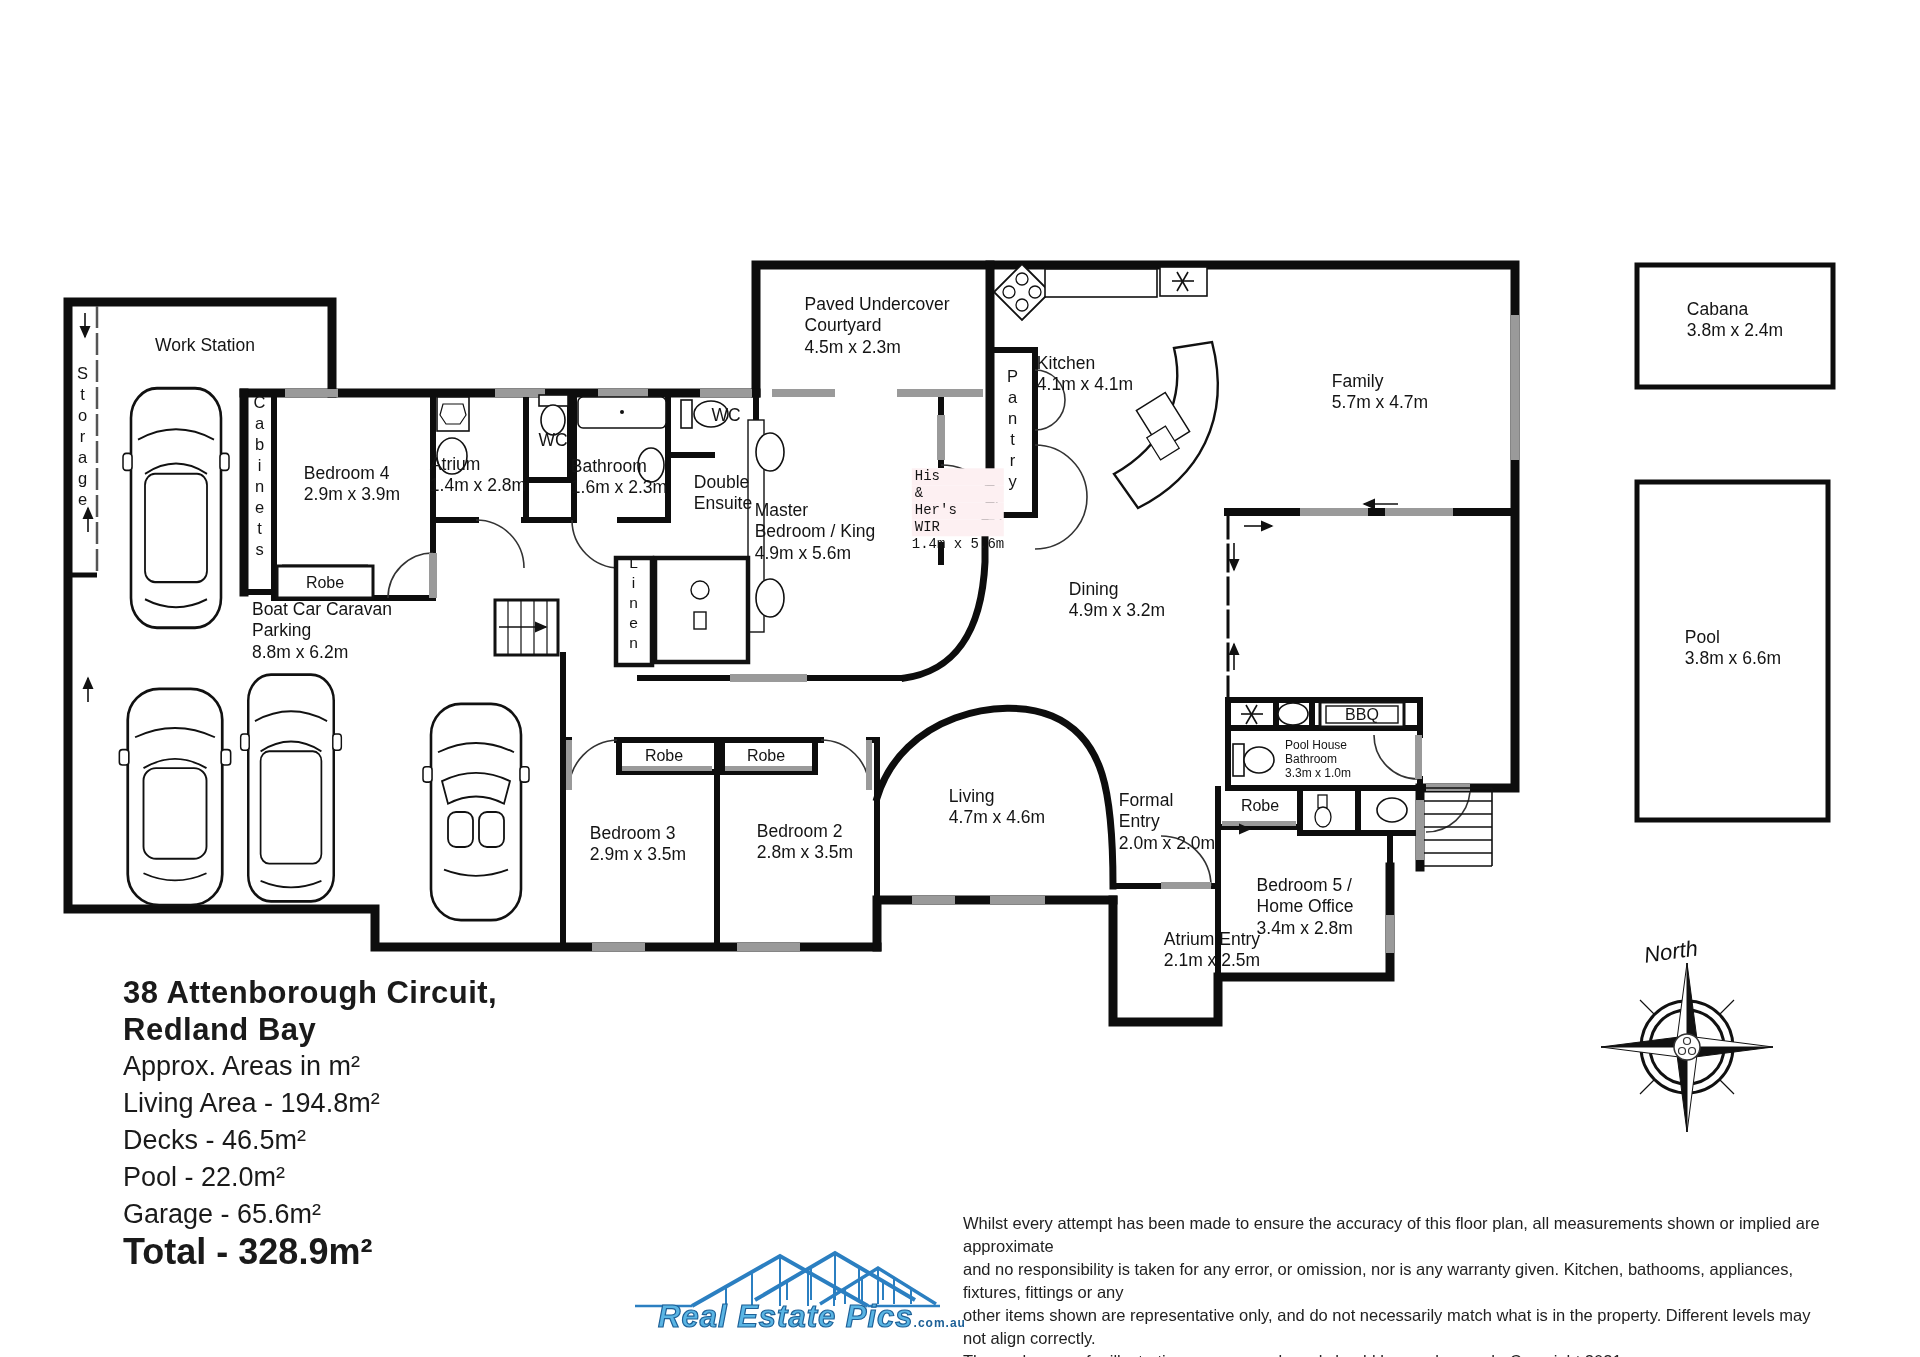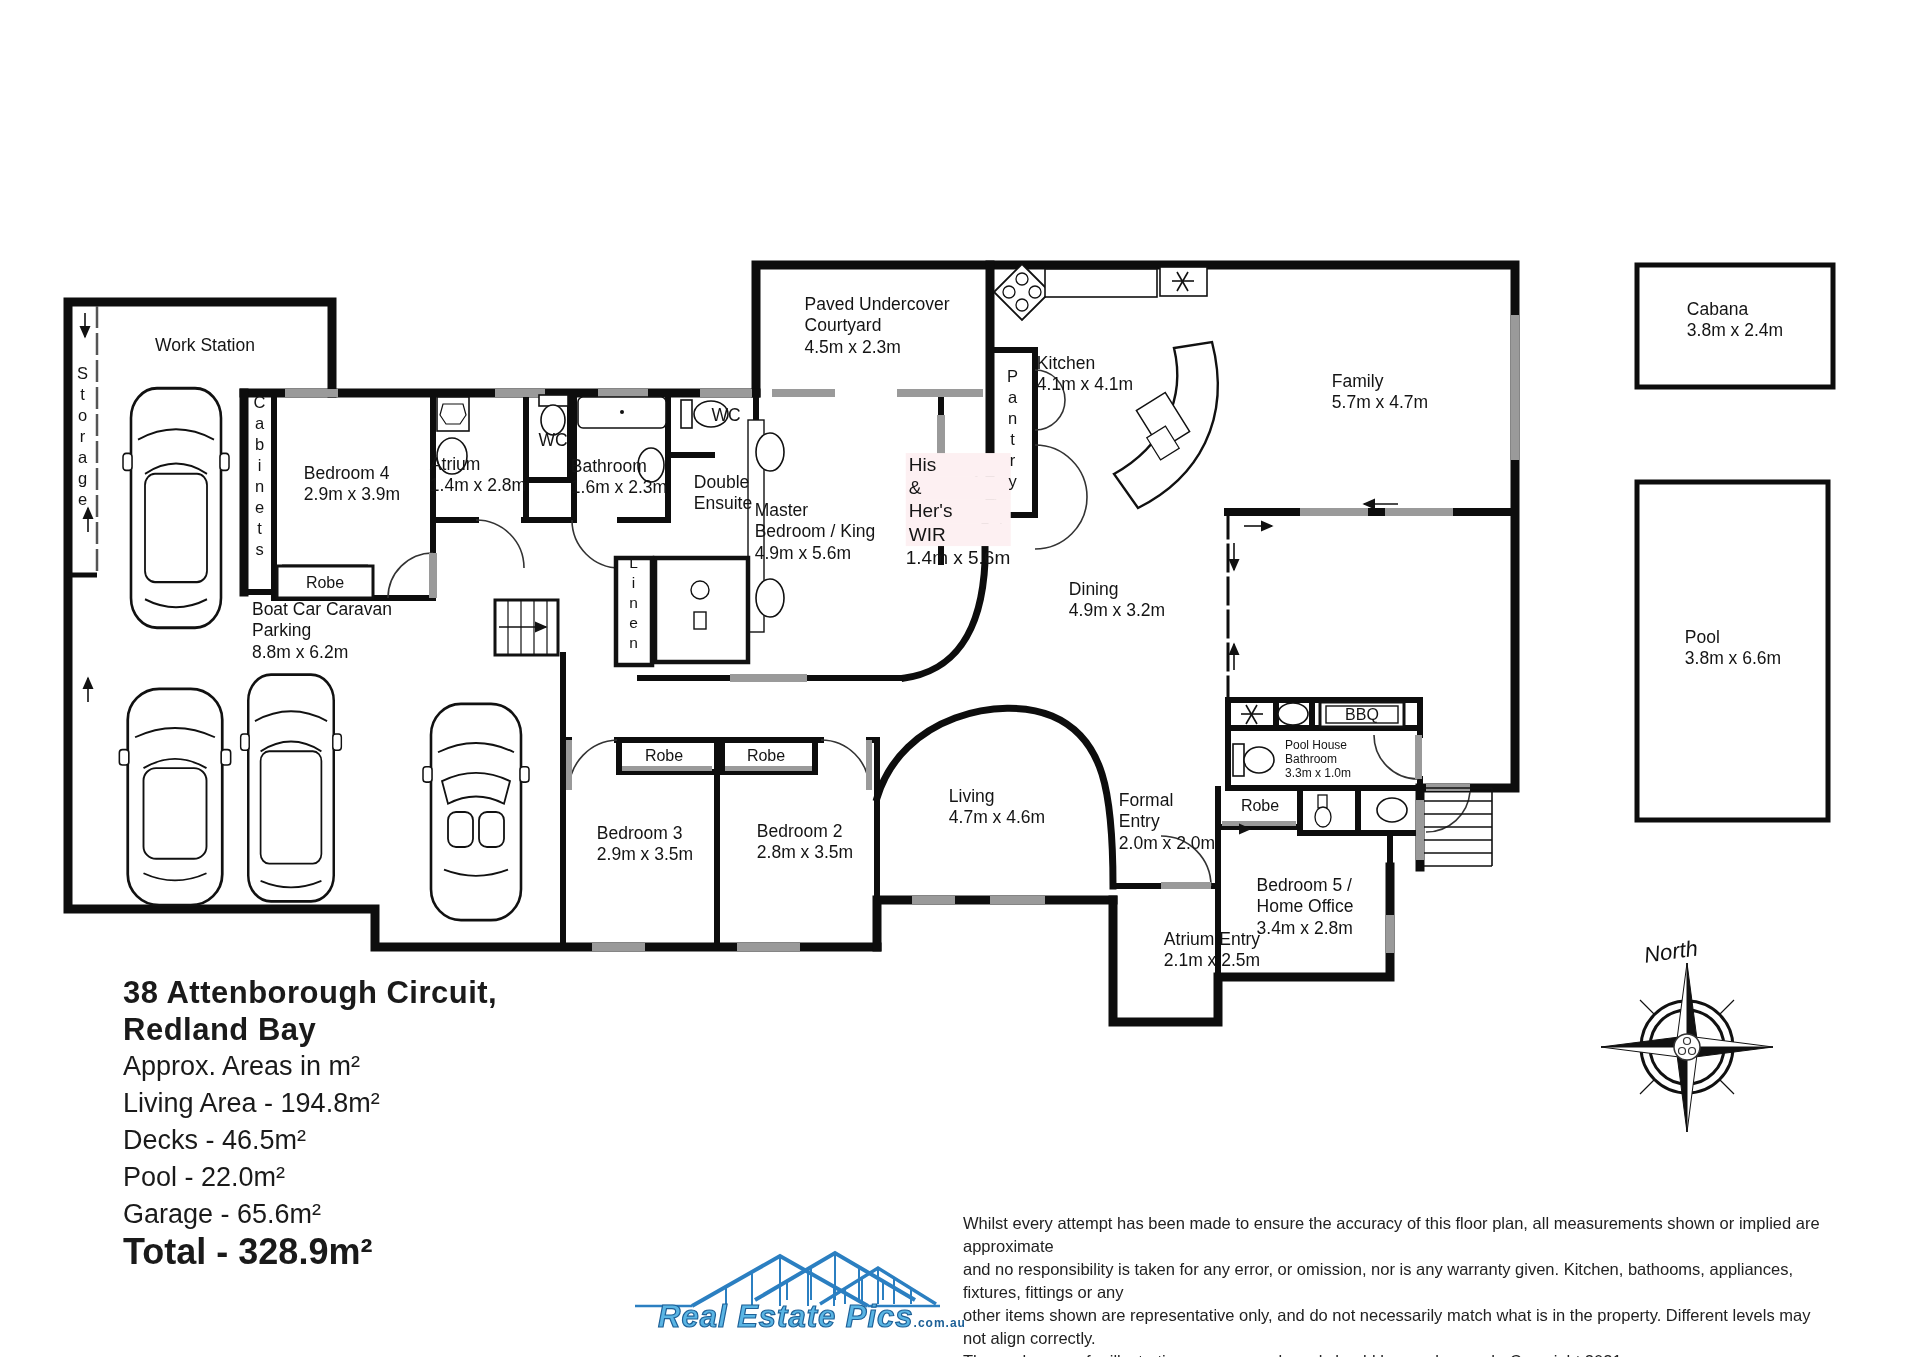--- a/index.html
+++ b/index.html
@@ -335,21 +335,21 @@
 <div class="lbl" style="left:726px;top:416px;">WC</div>
 <div class="lbl" style="left:723px;top:493px;">
   <div>Double</div>
       <div>Ensuite</div>
     </div>
 <div class="lbl" style="left:815px;top:532px;">
   <div>Master</div>
       <div>Bedroom / King</div>
       <div class="dims">4.9m x 5.6m</div>
     </div>
-<div class="lbl" style="left:958px;top:511px;font-size:19px;">
+<div class="lbl" style="left:958px;top:511px;font-size:14px;font-family:Liberation Mono, monospace;">
   <div class="pink">His</div>
       <div class="pink">&amp;</div>
   <div class="pink">Her's</div>
       <div class="pink">WIR</div>
   <div>1.4m x 5.6m</div>
     </div>
 <div class="vlbl" style="left:633px;top:604px;font-size:15.5px;">Linen</div>
 <div class="vlbl" style="left:1012px;top:430px;">Pantry</div>
 <div class="lbl" style="left:877px;top:326px;">
   <div>Paved Undercover</div>
@@ -386,21 +386,21 @@
       <div class="dims">2.0m x 2.0m</div>
     </div>
 <div class="lbl" style="left:1212px;top:950px;">
   <div>Atrium Entry</div>
       <div class="dims">2.1m x 2.5m</div>
     </div>
 <div class="lbl" style="left:997px;top:807px;">
   <div>Living</div>
       <div class="dims">4.7m x 4.6m</div>
     </div>
-<div class="lbl" style="left:638px;top:844px;margin-left:7px;">
+<div class="lbl" style="left:638px;top:844px;">
   <div>Bedroom 3</div>
       <div class="dims">2.9m x 3.5m</div>
     </div>
 <div class="lbl" style="left:793px;top:842px;margin-left:12px;">
   <div>Bedroom 2</div>
       <div class="dims">2.8m x 3.5m</div>
     </div>
 <div class="lbl sm" style="left:664px;top:756px;">Robe</div>
 <div class="lbl sm" style="left:766px;top:756px;">Robe</div>
 <div class="lbl" style="left:1735px;top:320px;">

